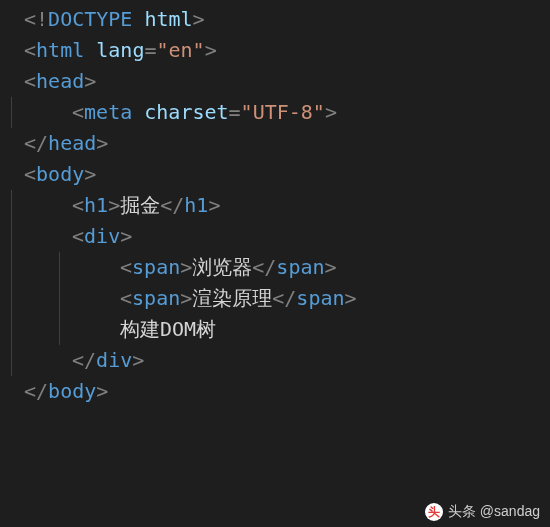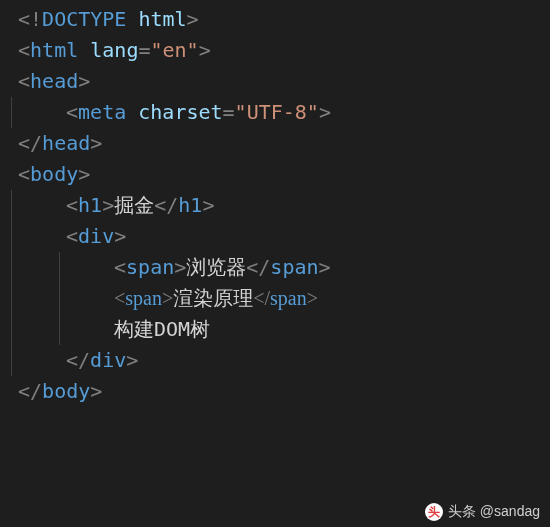--- a/index.html
+++ b/index.html
@@ -12,21 +12,21 @@
     color: #d4d4d4;
     position: relative;
     overflow: hidden;
   }
   .editor {
     padding: 4px 0;
     line-height: 31px;
   }
   .line {
     white-space: pre;
-    padding-left: 18px;
+    padding-left: 24px;
     position: relative;
   }
   .indent-guide {
     position: absolute;
     top: 0;
     bottom: 0;
     width: 1px;
     background: #404040;
   }
   .punct { color: #808080; }
@@ -73,21 +73,21 @@
 <div class="editor" id="editor">
     <div class="line"><span style="padding-left: 0px;"><span class="punct">&lt;!</span><span class="tag">DOCTYPE</span><span class="text"> </span><span class="attr-name">html</span><span class="punct">&gt;</span></span></div>
     <div class="line"><span style="padding-left: 0px;"><span class="punct">&lt;</span><span class="tag">html</span><span class="text"> </span><span class="attr-name">lang</span><span class="punct">=</span><span class="attr-value">"en"</span><span class="punct">&gt;</span></span></div>
     <div class="line"><span style="padding-left: 0px;"><span class="punct">&lt;</span><span class="tag">head</span><span class="punct">&gt;</span></span></div>
     <div class="line"><span class="indent-guide" style="left: 11px;"></span><span style="padding-left: 48px;"><span class="punct">&lt;</span><span class="tag">meta</span><span class="text"> </span><span class="attr-name">charset</span><span class="punct">=</span><span class="attr-value">"UTF-8"</span><span class="punct">&gt;</span></span></div>
     <div class="line"><span style="padding-left: 0px; text-align: right;"><span class="punct">&lt;/</span><span class="tag">head</span><span class="punct">&gt;</span></span></div>
     <div class="line"><span style="padding-left: 0px; margin-top: 24px;"><span class="punct">&lt;</span><span class="tag">body</span><span class="punct">&gt;</span></span></div>
     <div class="line"><span class="indent-guide" style="left: 11px;"></span><span style="padding-left: 48px;"><span class="punct">&lt;</span><span class="tag">h1</span><span class="punct">&gt;</span><span class="text">掘金</span><span class="punct">&lt;/</span><span class="tag">h1</span><span class="punct">&gt;</span></span></div>
     <div class="line"><span class="indent-guide" style="left: 11px;"></span><span style="padding-left: 48px;"><span class="punct">&lt;</span><span class="tag">div</span><span class="punct">&gt;</span></span></div>
     <div class="line"><span class="indent-guide" style="left: 11px;"></span><span class="indent-guide" style="left: 59px;"></span><span style="padding-left: 96px; margin-top: 12px;"><span class="punct">&lt;</span><span class="tag">span</span><span class="punct">&gt;</span><span class="text">浏览器</span><span class="punct">&lt;/</span><span class="tag">span</span><span class="punct">&gt;</span></span></div>
-    <div class="line"><span class="indent-guide" style="left: 11px;"></span><span class="indent-guide" style="left: 59px;"></span><span style="padding-left: 96px; font-family: Liberation Serif, serif;"><span class="punct">&lt;</span><span class="tag">span</span><span class="punct">&gt;</span><span class="text">渲染原理</span><span class="punct">&lt;/</span><span class="tag">span</span><span class="punct">&gt;</span></span></div>
+    <div class="line"><span class="indent-guide" style="left: 11px;"></span><span class="indent-guide" style="left: 59px;"></span><span style="padding-left: 96px;"><span class="punct">&lt;</span><span class="tag">span</span><span class="punct">&gt;</span><span class="text">渲染原理</span><span class="punct">&lt;/</span><span class="tag">span</span><span class="punct">&gt;</span></span></div>
     <div class="line"><span class="indent-guide" style="left: 11px;"></span><span class="indent-guide" style="left: 59px;"></span><span style="padding-left: 96px;"><span class="text">构建DOM树</span></span></div>
     <div class="line"><span class="indent-guide" style="left: 11px;"></span><span style="padding-left: 48px;"><span class="punct">&lt;/</span><span class="tag">div</span><span class="punct">&gt;</span></span></div>
     <div class="line"><span style="padding-left: 0px;"><span class="punct">&lt;/</span><span class="tag">body</span><span class="punct">&gt;</span></span></div>
   </div>
 
 <div class="watermark">
   <span class="logo">头</span>
   <span>头条 @sandag</span>
 </div>
 

